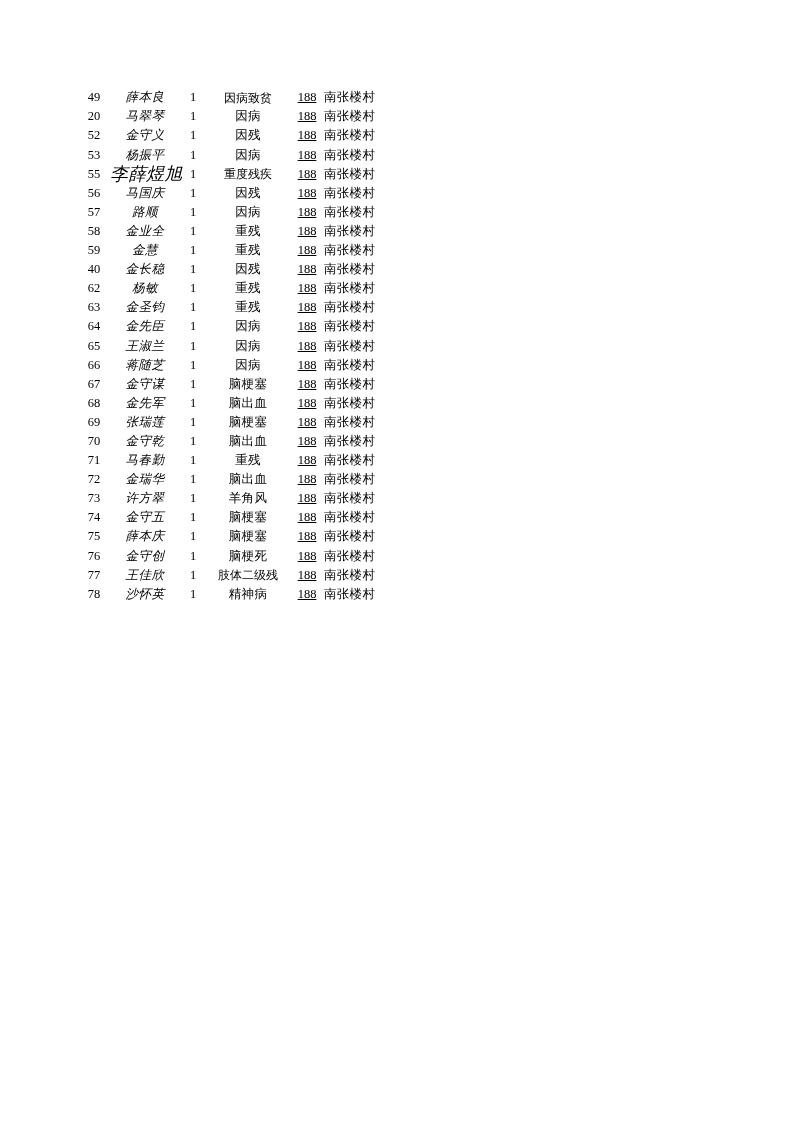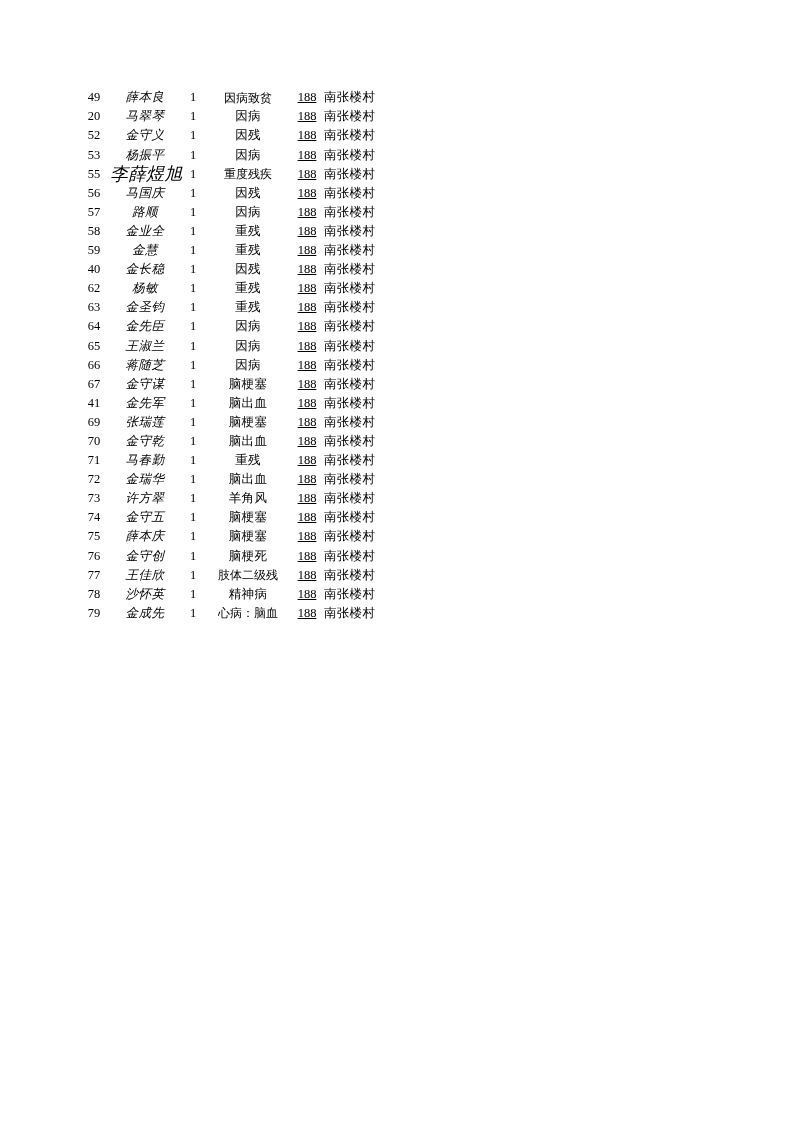--- a/index.html
+++ b/index.html
@@ -231,21 +231,21 @@
         <tr>
           <td class="c-idx">67</td>
           <td class="c-name">金守谋</td>
           <td class="c-num">1</td>
           <td class="c-reason">脑梗塞</td>
           <td class="c-amount">188</td>
           <td class="c-village">南张楼村</td>
         </tr>
 
         <tr>
-          <td class="c-idx">41</td>
+          <td class="c-idx">68</td>
           <td class="c-name">金先军</td>
           <td class="c-num">1</td>
           <td class="c-reason">脑出血</td>
           <td class="c-amount">188</td>
           <td class="c-village">南张楼村</td>
         </tr>
 
         <tr>
           <td class="c-idx">69</td>
           <td class="c-name">张瑞莲</td>
@@ -329,25 +329,17 @@
 
         <tr>
           <td class="c-idx">78</td>
           <td class="c-name">沙怀英</td>
           <td class="c-num">1</td>
           <td class="c-reason">精神病</td>
           <td class="c-amount">188</td>
           <td class="c-village">南张楼村</td>
         </tr>
 
-        <tr>
-          <td class="c-idx">79</td>
-          <td class="c-name">金成先</td>
-          <td class="c-num">1</td>
-          <td class="c-reason long">心病：脑血</td>
-          <td class="c-amount">188</td>
-          <td class="c-village">南张楼村</td>
-        </tr>
 
       </tbody>
     </table>
   </div>
 </div>
 
 </body></html>

